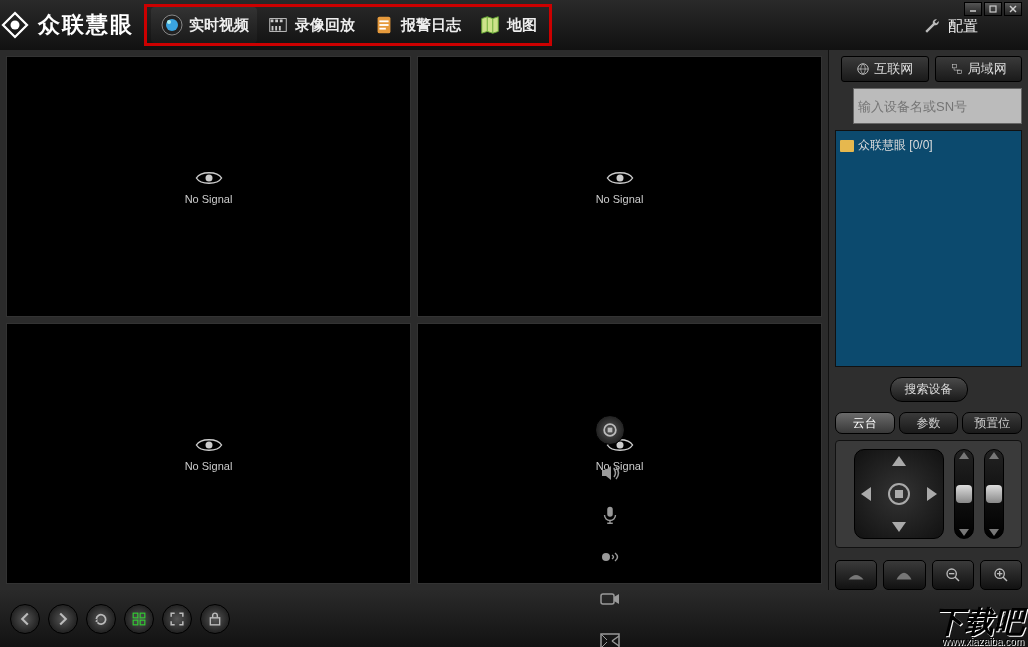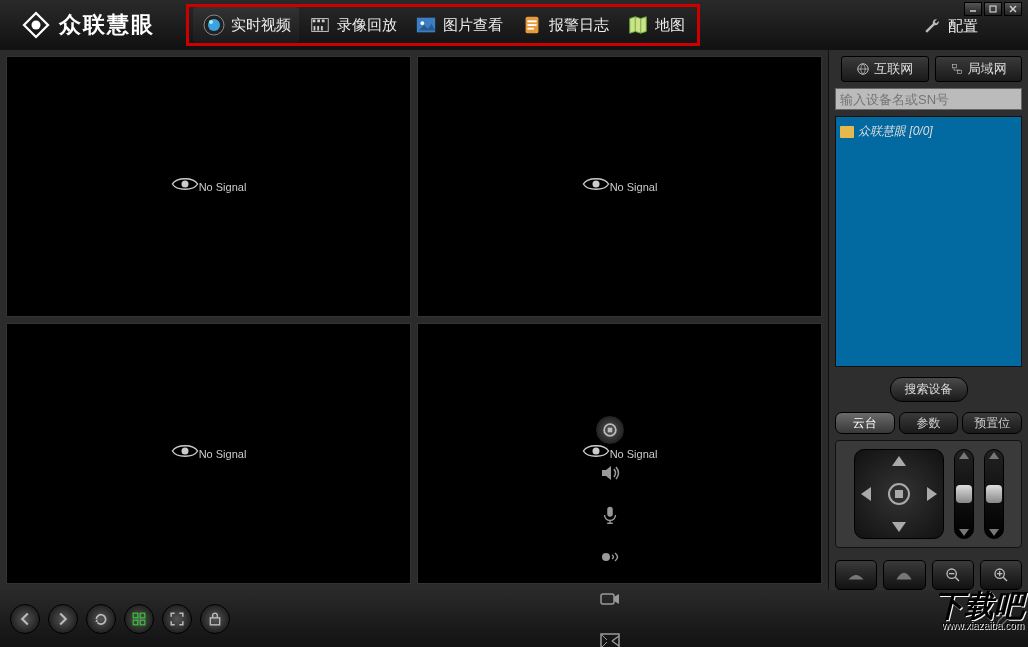--- a/index.html
+++ b/index.html
@@ -1,49 +1,49 @@
 <!DOCTYPE html>
 <html><head>
 <meta charset="utf-8">
 <style>
 * { box-sizing: border-box; margin: 0; padding: 0; font-family: "Microsoft YaHei", sans-serif; }
 body { width: 1028px; height: 647px; overflow: hidden; background: #232323; user-select: none; }
 
 
 .header { height: 50px; background: linear-gradient(#2a2a2a, #111); display: flex; align-items: center; position: relative; }
-.logo-area { display: flex; align-items: flex-end; padding: 0 21px; color: #fff; font-size: 22px; font-weight: bold; letter-spacing: 2px; }
+.logo-area { display: flex; align-items: flex-end; padding: 0 0; color: #fff; font-size: 22px; font-weight: bold; letter-spacing: 2px; }
 .logo-mark { width: 30px; height: 30px; margin-right: 8px; }
 
-.main-nav { display: flex; align-items: center; height: 42px; margin-left: 10px; border: 3px solid #c00; padding: 0 4px; }
+.main-nav { display: flex; align-items: center; height: 42px; margin-left: 10px; border: 3px solid #c00; padding: 0 4px; font-weight: bold; }
 .nav-item { display: flex; align-items: center; color: #eee; font-size: 15px; padding: 0 8px; height: 36px; cursor: pointer; }
 .nav-item.active { background: linear-gradient(#333,#1a1a1a); border-radius: 4px; }
 .nav-icon { width: 26px; height: 26px; margin-right: 4px; display: flex; align-items: center; justify-content: center; }
 
 .settings-area { position: absolute; right: 50px; top: 16px; display: flex; align-items: flex-end; color: #eee; font-size: 15px; cursor: pointer; gap: 6px; }
 
 .window-controls { position: absolute; right: 6px; top: 2px; display: flex; gap: 2px; }
 .win-btn { width: 18px; height: 14px; background: linear-gradient(#555,#222); border: 1px solid #000; display: flex; align-items: center; justify-content: center; cursor: pointer; }
 .win-btn svg { width: 10px; height: 10px; }
 
 
 .main { display: flex; height: 540px; background: #2a2a2a; }
 
 .video-grid { flex: 1; display: grid; grid-template-columns: 1fr 1fr; grid-template-rows: 1fr 1fr; gap: 6px; padding: 6px; background: #2b2b2b; }
-.video-cell { background: #000; border: 1px solid #333; display: flex; flex-direction: row; align-items: center; justify-content: center; color: #ccc; font-size: 11px; }
+.video-cell { background: #000; border: 1px solid #333; display: flex; flex-direction: column; align-items: center; justify-content: center; color: #ccc; font-size: 11px; }
 .eye-icon { width: 28px; height: 18px; margin-bottom: 6px; }
 
 .side-panel { width: 200px; padding: 6px 6px 0 6px; display: flex; flex-direction: column; gap: 6px; background: #2e2e2e; border-left: 1px solid #111; }
 
 .net-tabs { display: flex; height: 26px; gap: 6px; padding-left: 6px; }
 .net-tab { flex: 1; background: linear-gradient(#3a3a3a,#1a1a1a); border: 1px solid #000; border-radius: 3px; display: flex; align-items: center; justify-content: center; gap: 4px; color: #ddd; font-size: 13px; cursor: pointer; }
 
-.search-box { height: 22px; }
+.search-box { height: 36px; margin-left: 18px; }
 .search-box input { width: 100%; height: 100%; border: 1px solid #666; background: #bbb; padding: 0 4px; font-size: 13px; color: #000; outline: none; }
 
-.device-tree { flex: 1; min-height: 160px; background: #0369a1; border: 1px solid #111; padding: 4px; color: #ddd; font-size: 12px; overflow: auto; font-style: italic; }
+.device-tree { flex: 1; min-height: 160px; background: #0c4a6e; border: 1px solid #111; padding: 4px; color: #ddd; font-size: 12px; overflow: auto; }
 .tree-item { display: flex; align-items: center; gap: 4px; padding: 2px 0; cursor: pointer; }
 .folder-icon { width: 14px; height: 12px; background: #e6b84e; border-radius: 1px; }
 
 .search-btn-row { display: flex; justify-content: center; padding: 4px 0; }
 .btn-small { background: linear-gradient(#4a4a4a,#1a1a1a); border: 1px solid #000; color: #ddd; font-size: 12px; padding: 3px 14px; border-radius: 12px; cursor: pointer; }
 
 .ptz-tabs { display: flex; gap: 4px; height: 22px; }
 .ptz-tab { flex: 1; background: linear-gradient(#3a3a3a,#1a1a1a); border: 1px solid #000; border-radius: 7px; color: #ccc; font-size: 12px; display: flex; align-items: center; justify-content: center; cursor: pointer; }
 .ptz-tab.active { background: linear-gradient(#6a6a6a,#383838); color: #fff; }
 
@@ -67,21 +67,21 @@
 .pb { flex: 1; height: 30px; background: linear-gradient(#3a3a3a,#111); border: 1px solid #000; border-radius: 5px; display: flex; align-items: center; justify-content: center; cursor: pointer; color: #ccc; }
 
 
 .bottom { height: 57px; background: linear-gradient(#2a2a2a,#121212); display: flex; align-items: center; padding: 0 10px; gap: 8px; position: relative; }
 .bbtn { width: 30px; height: 30px; border-radius: 50%; background: radial-gradient(#555 0%, #222 70%, #000 100%); border: 1px solid #000; display: flex; align-items: center; justify-content: center; cursor: pointer; color: #bbb; }
 .bbtn.green svg path, .bbtn.green svg rect { stroke: #3c3; }
 .bicon { width: 28px; height: 28px; display: flex; align-items: center; justify-content: center; cursor: pointer; color: #999; }
 .spacer { flex: 1; }
 .center-group { display: flex; gap: 14px; align-items: center; flex-direction: column; }
 
-.watermark { position: absolute; right: 4px; bottom: 16px; text-align: right; line-height: 1; }
+.watermark { position: absolute; right: 4px; bottom: 0; text-align: right; line-height: 1; }
 .watermark .wm1 { color: #000; font-size: 30px; font-weight: 900; font-style: italic; text-shadow: 1px 1px #fff; }
 .watermark .wm2 { color: #000; font-size: 10px; text-shadow: 1px 1px #fff; }
 </style>
 </head>
 <body>
 
 <div class="header">
   <div class="logo-area">
     <svg class="logo-mark" viewBox="0 0 40 40">
       <polygon points="20,4 36,20 20,36 4,20" fill="none" stroke="#fff" stroke-width="3"></polygon>
@@ -109,30 +109,20 @@
             <rect x="9" y="6" width="3" height="3" fill="#ccc"></rect>
             <rect x="14" y="6" width="3" height="3" fill="#ccc"></rect>
             <path d="M6 13 L6 18 M10 13 L10 18 M14 13 L14 18" stroke="#ccc" stroke-width="2"></path>
           </svg>
       </span>
       <span>录像回放</span>
     </div>
     <div class="nav-item">
       <span class="nav-icon">
         <svg viewBox="0 0 24 24" width="22" height="22">
-            <rect x="2" y="4" width="20" height="16" fill="#3a7fc4"></rect>
-            <circle cx="8" cy="10" r="2" fill="#fff"></circle>
-            <path d="M4 18 L10 12 L14 16 L18 11 L22 18 Z" fill="#2a5a8a"></path>
-          </svg>
-      </span>
-      <span>图片查看</span>
-    </div>
-    <div class="nav-item">
-      <span class="nav-icon">
-        <svg viewBox="0 0 24 24" width="22" height="22">
             <rect x="5" y="3" width="14" height="18" rx="2" fill="#e69a3c"></rect>
             <rect x="7" y="7" width="10" height="2" fill="#fff"></rect>
             <rect x="7" y="11" width="10" height="2" fill="#fff"></rect>
             <rect x="7" y="15" width="7" height="2" fill="#fff"></rect>
           </svg>
       </span>
       <span>报警日志</span>
     </div>
     <div class="nav-item">
       <span class="nav-icon">

